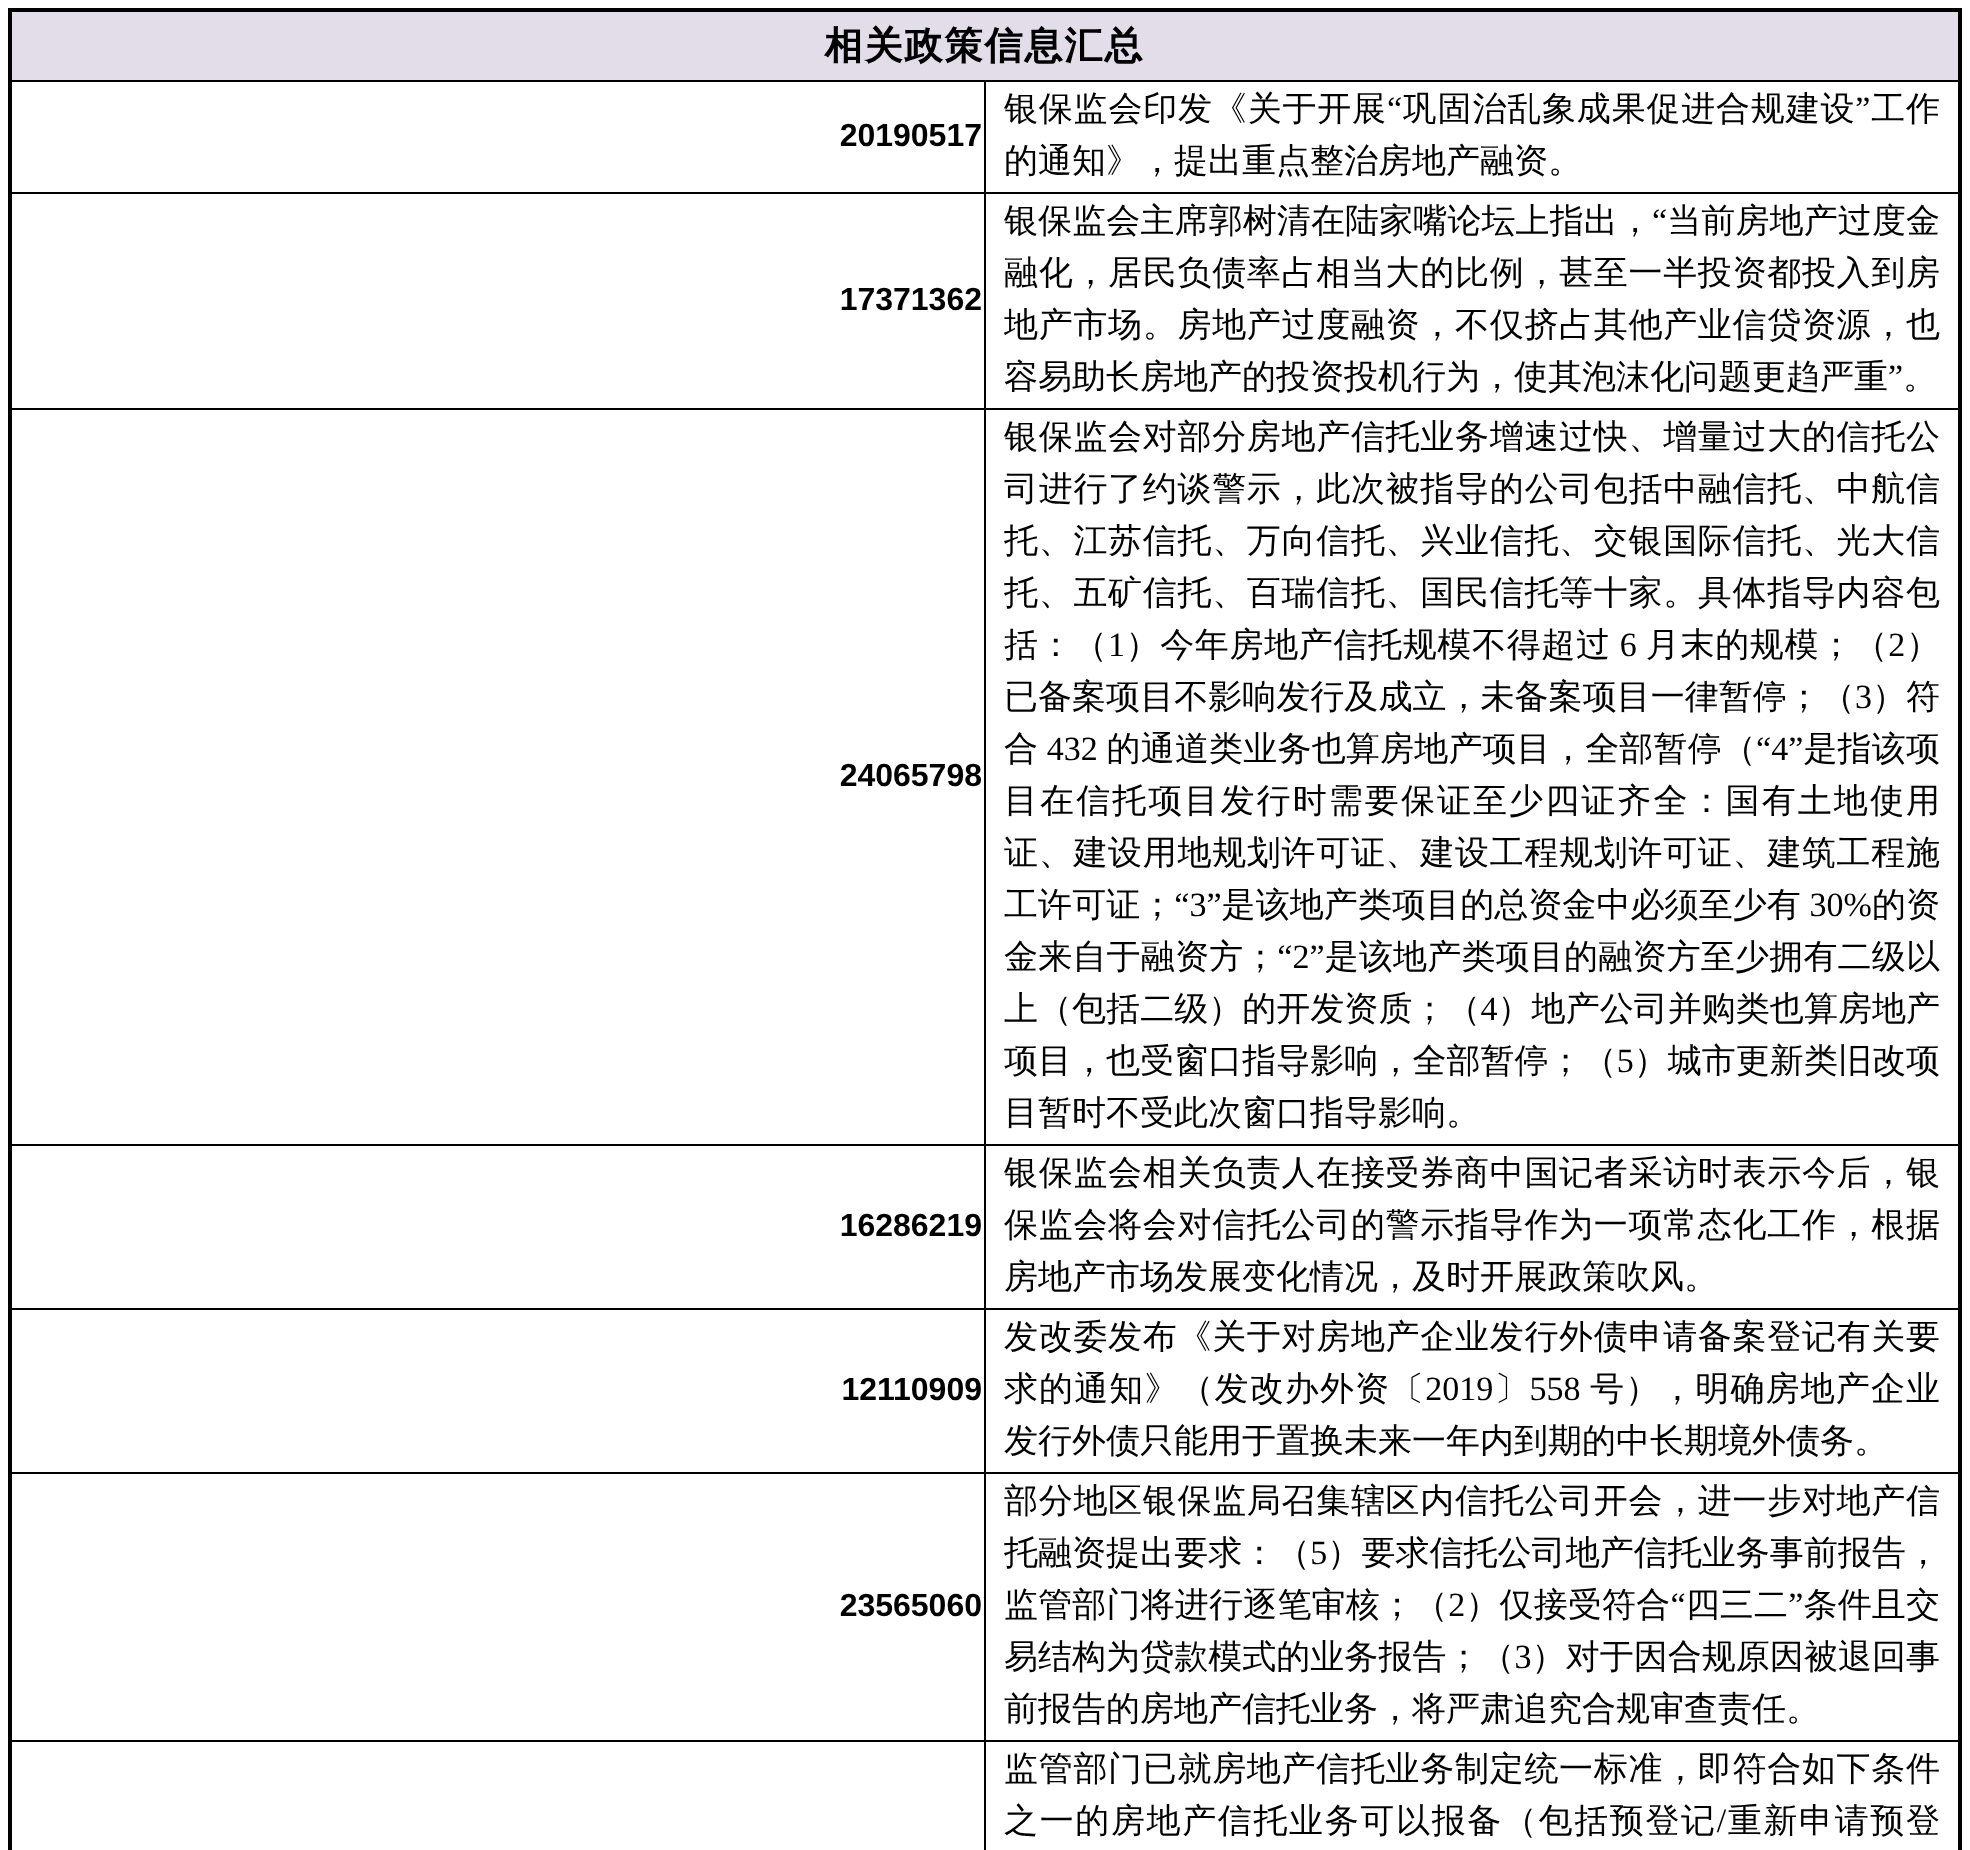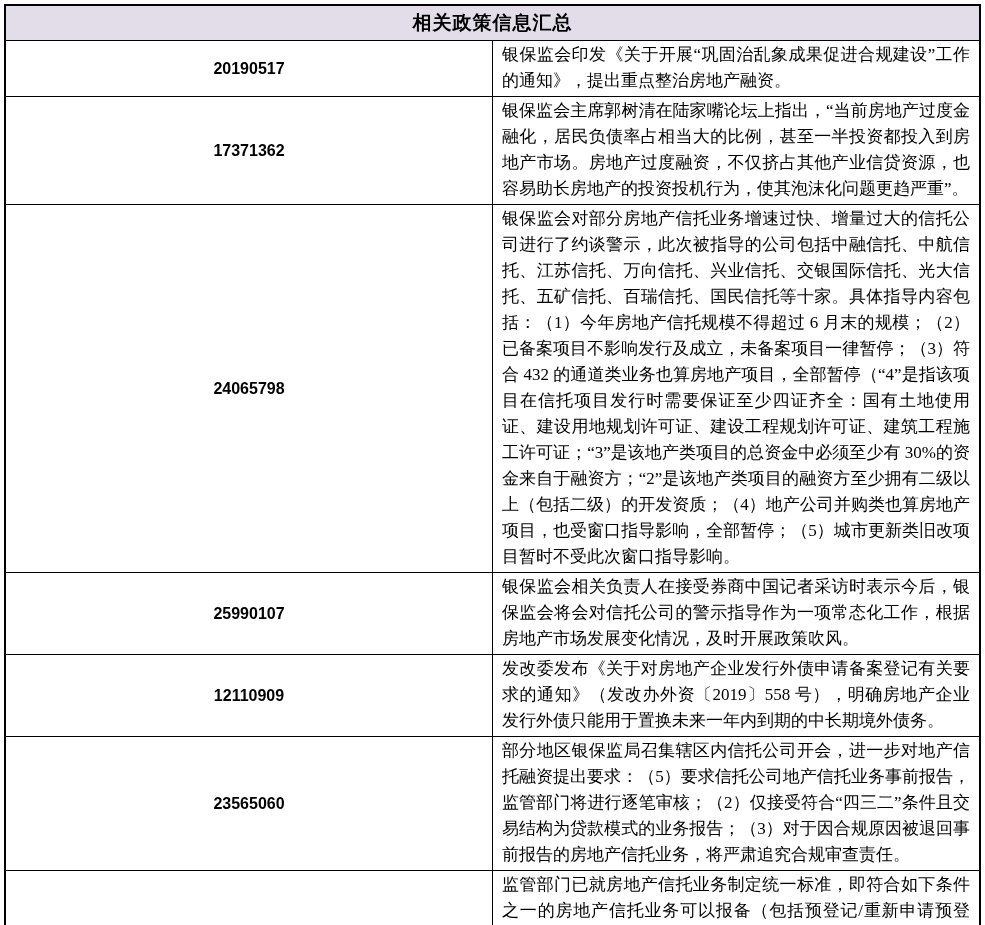--- a/index.html
+++ b/index.html
@@ -33,21 +33,21 @@
   }
   .policy-table td{
     border:1px solid var(--border-color);
     vertical-align:middle;
   }
   .policy-table td.date-cell{
     width:92px;
     font-family:"Liberation Sans","DejaVu Sans",sans-serif;
     font-weight:bold;
     font-size:16px;
-    text-align:center;
+    text-align:right;
     padding:2px 1px;
     white-space:nowrap;
   }
   .policy-table td.text-cell{
     font-size:17px;
     line-height:26px;
     text-align:justify;
     padding:1px 9px 2px 9px;
   }
 </style>
@@ -68,21 +68,21 @@
       </tr>
         <tr>
         <td class="date-cell">17371362</td>
         <td class="text-cell">银保监会主席郭树清在陆家嘴论坛上指出，“当前房地产过度金融化，居民负债率占相当大的比例，甚至一半投资都投入到房地产市场。房地产过度融资，不仅挤占其他产业信贷资源，也容易助长房地产的投资投机行为，使其泡沫化问题更趋严重”。</td>
       </tr>
         <tr>
         <td class="date-cell">24065798</td>
         <td class="text-cell">银保监会对部分房地产信托业务增速过快、增量过大的信托公司进行了约谈警示，此次被指导的公司包括中融信托、中航信托、江苏信托、万向信托、兴业信托、交银国际信托、光大信托、五矿信托、百瑞信托、国民信托等十家。具体指导内容包括：（1）今年房地产信托规模不得超过 6 月末的规模；（2）已备案项目不影响发行及成立，未备案项目一律暂停；（3）符合 432 的通道类业务也算房地产项目，全部暂停（“4”是指该项目在信托项目发行时需要保证至少四证齐全：国有土地使用证、建设用地规划许可证、建设工程规划许可证、建筑工程施工许可证；“3”是该地产类项目的总资金中必须至少有 30%的资金来自于融资方；“2”是该地产类项目的融资方至少拥有二级以上（包括二级）的开发资质；（4）地产公司并购类也算房地产项目，也受窗口指导影响，全部暂停；（5）城市更新类旧改项目暂时不受此次窗口指导影响。</td>
       </tr>
         <tr>
-        <td class="date-cell">25990107</td>
+        <td class="date-cell">16286219</td>
         <td class="text-cell">银保监会相关负责人在接受券商中国记者采访时表示今后，银保监会将会对信托公司的警示指导作为一项常态化工作，根据房地产市场发展变化情况，及时开展政策吹风。</td>
       </tr>
         <tr>
         <td class="date-cell">12110909</td>
         <td class="text-cell">发改委发布《关于对房地产企业发行外债申请备案登记有关要求的通知》（发改办外资〔2019〕558 号），明确房地产企业发行外债只能用于置换未来一年内到期的中长期境外债务。</td>
       </tr>
         <tr>
         <td class="date-cell">23565060</td>
         <td class="text-cell">部分地区银保监局召集辖区内信托公司开会，进一步对地产信托融资提出要求：（5）要求信托公司地产信托业务事前报告，监管部门将进行逐笔审核；（2）仅接受符合“四三二”条件且交易结构为贷款模式的业务报告；（3）对于因合规原因被退回事前报告的房地产信托业务，将严肃追究合规审查责任。</td>
       </tr>

